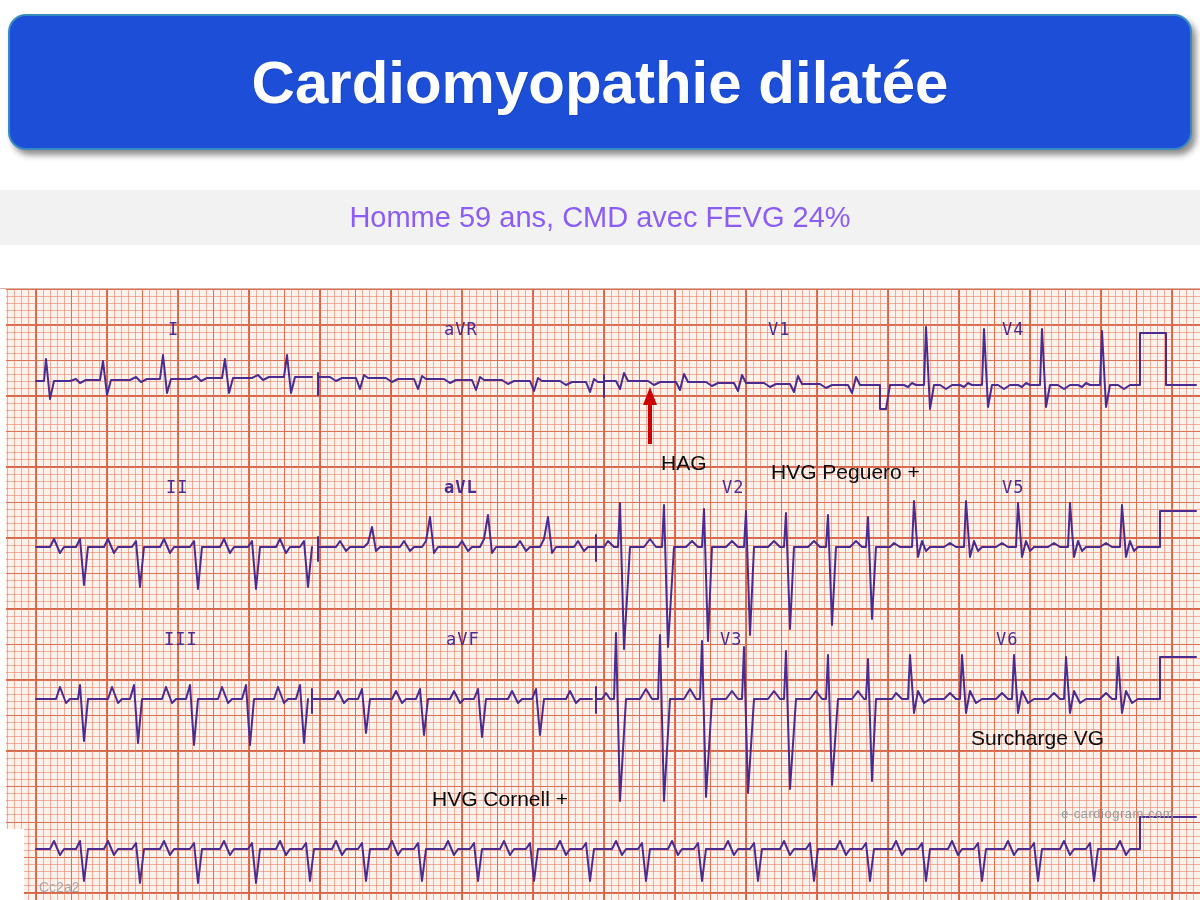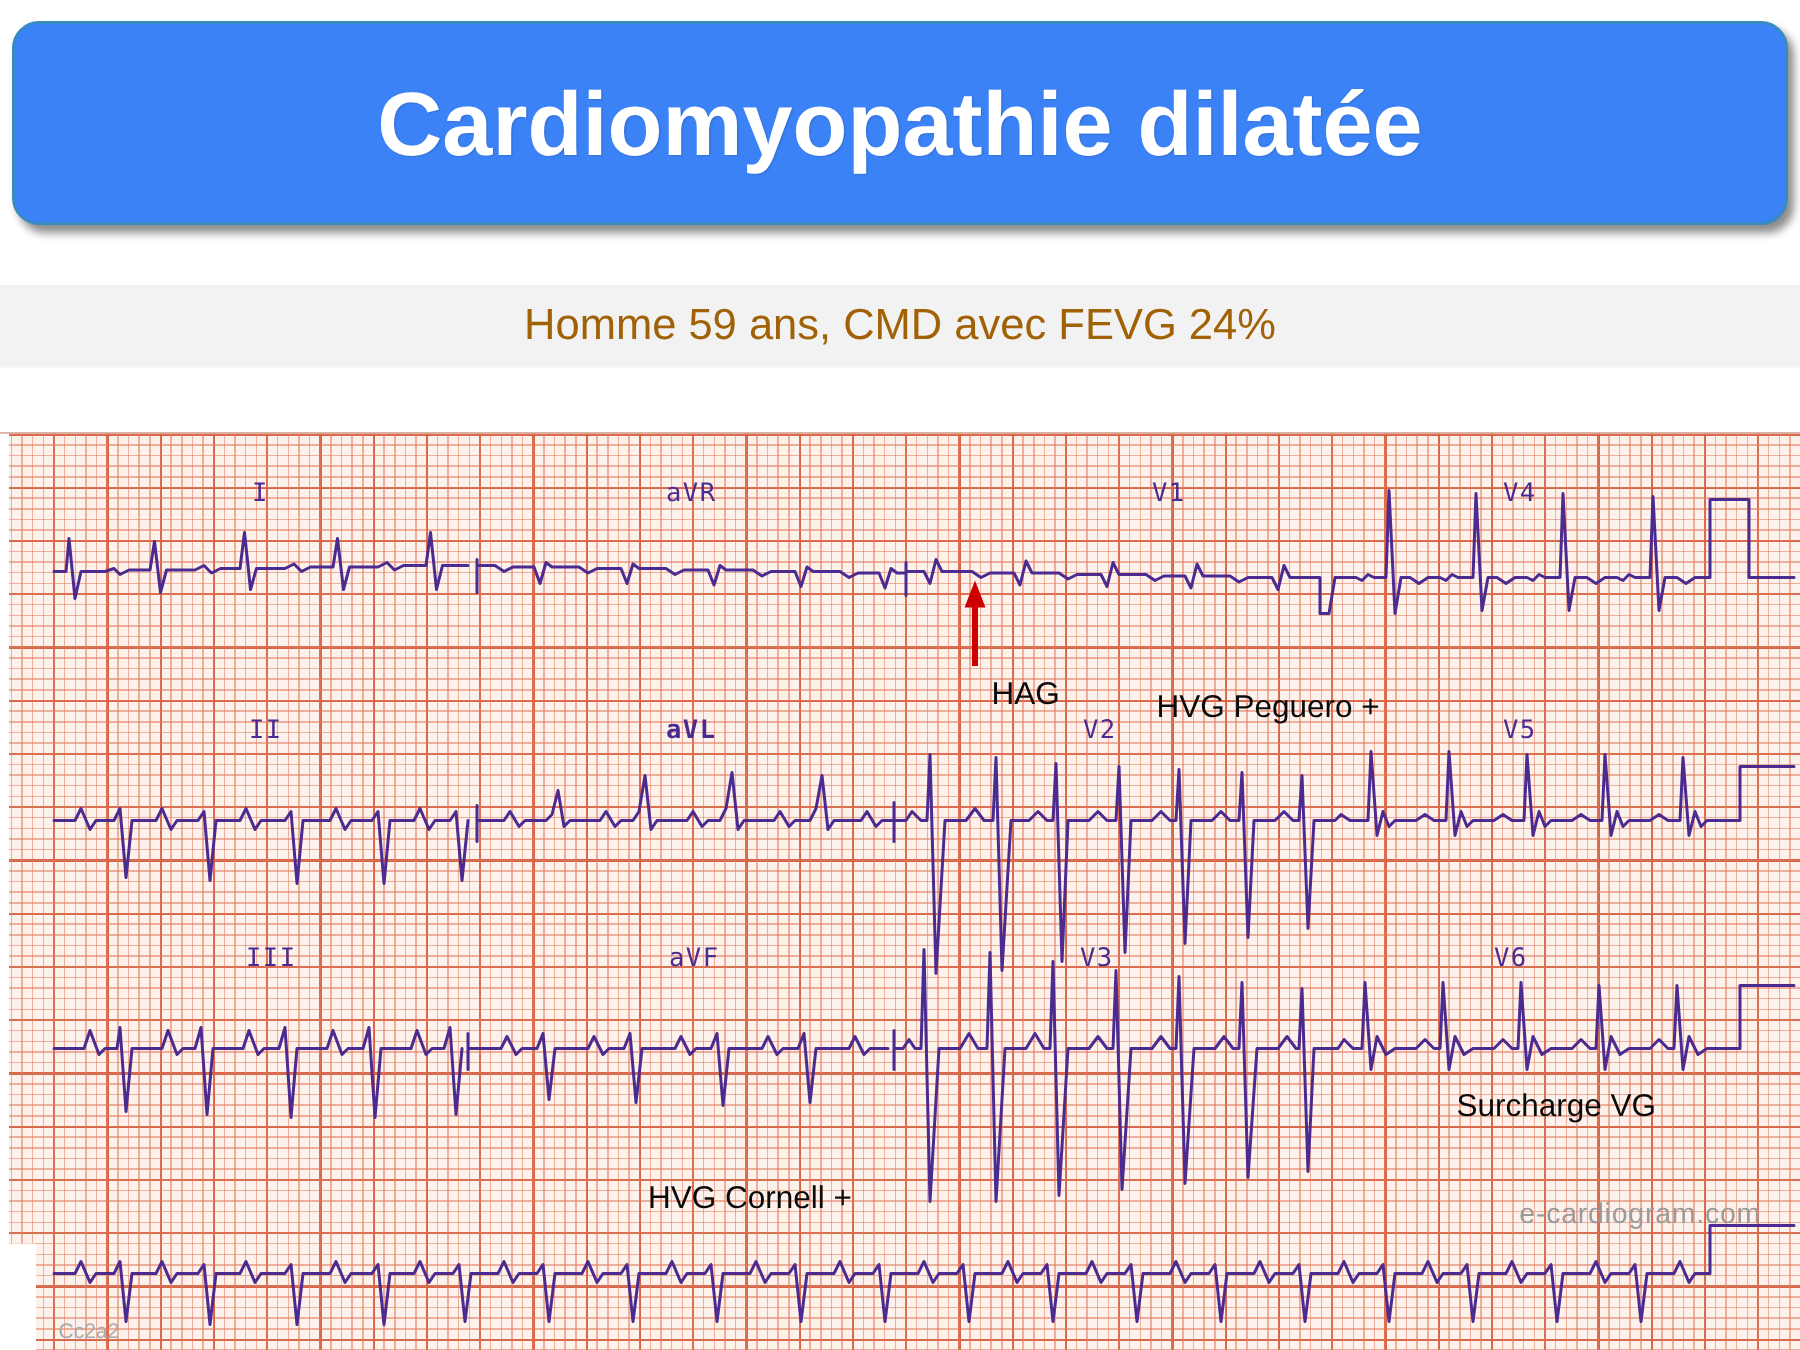--- a/index.html
+++ b/index.html
@@ -19,21 +19,21 @@
   .title-wrap {
     position: absolute;
     left: 8px;
     top: 14px;
     width: 1184px;
     height: 136px;
   }
   .title-banner {
     position: absolute;
     inset: 0;
-    background: #3b82f6;
+    background: #1d4ed8;
     border: 2px solid #3a8ac2;
     border-radius: 18px;
     box-shadow: 4px 5px 6px rgba(0,0,0,0.45);
     display: flex;
     align-items: center;
     justify-content: center;
   }
   .title-text {
     color: #ffffff;
     font-size: 60px;
@@ -51,21 +51,21 @@
     top: 190px;
     width: 1200px;
     height: 55px;
     background: #f2f2f2;
     display: flex;
     align-items: center;
     justify-content: center;
   }
   .subtitle-text {
     font-size: 29px;
-    color: #a16207;
+    color: #8b5cf6;
   }
 
   
   .ecg-area {
     position: absolute;
     left: 0;
     top: 288px;
     width: 1200px;
     height: 612px;
     overflow: hidden;
@@ -131,21 +131,21 @@
     color: #0b0b0b;
     text-align: center;
     line-height: 1.18;
   }
 
   .watermark {
     position: absolute;
     right: 26px;
     bottom: 80px;
     font-family: "Liberation Sans", sans-serif;
-    font-size: 19px;
+    font-size: 13px;
     color: #9b9b9b;
     letter-spacing: 0.5px;
   }
   .corner-code {
     position: absolute;
     left: 10px;
     bottom: 6px;
     font-family: "Liberation Sans", sans-serif;
     font-size: 14px;
     color: #a9a9a9;

